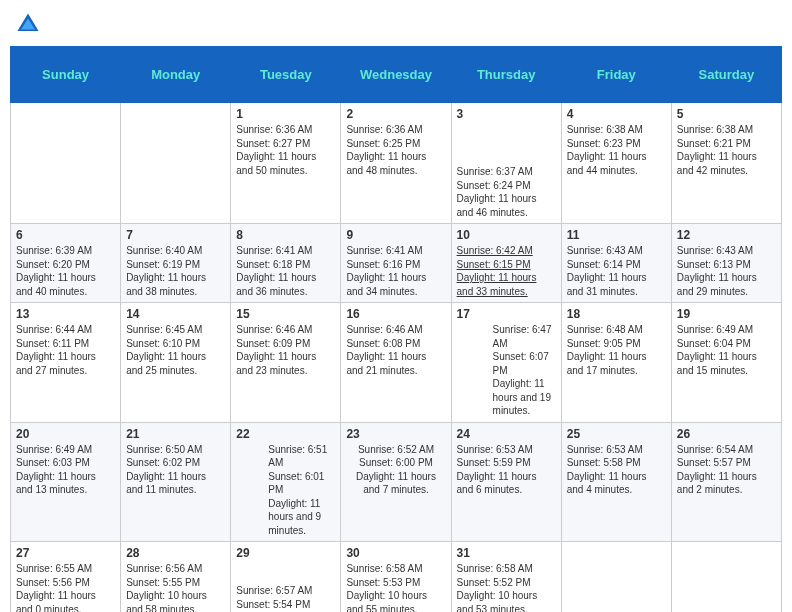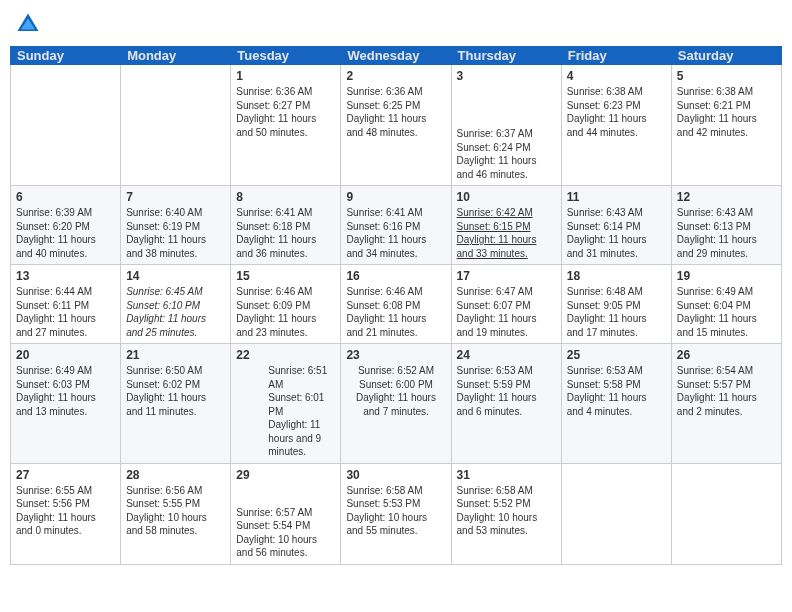--- a/index.html
+++ b/index.html
@@ -42,23 +42,23 @@
       font-size: 15px;
       color: #555;
     }
     .calendar {
       width: 100%;
       border-collapse: collapse;
       border: 1px solid #ccc;
     }
     .calendar th {
       background: #1565C0;
-      color: #e5e5e5;
-      text-align: left;
-      padding: 1px 6px;
+      color: #5eead4;
+      text-align: center;
+      padding: 20px 6px;
       font-size: 13px;
       border: 1px solid #1565C0;
     }
     .calendar td {
       vertical-align: top;
       border: 1px solid #ccc;
       padding: 4px 5px;
       width: calc(100% / 7);
       min-height: 80px;
       font-size: 10.5px;
@@ -199,39 +199,39 @@
       </tr>
       <tr>
         <td>
           <span class="day-num">13</span>
           <div class="cell-info" style="white-space: pre-line;">Sunrise: 6:44 AM
 Sunset: 6:11 PM
 Daylight: 11 hours and 27 minutes.</div>
         </td>
         <td>
           <span class="day-num">14</span>
-          <div class="cell-info" style="white-space: pre-line; font-style: italic;">Sunrise: 6:45 AM
+          <div class="cell-info" style="white-space: pre-line;">Sunrise: 6:45 AM
 Sunset: 6:10 PM
 Daylight: 11 hours and 25 minutes.</div>
         </td>
         <td>
           <span class="day-num">15</span>
           <div class="cell-info" style="white-space: pre-line;">Sunrise: 6:46 AM
 Sunset: 6:09 PM
 Daylight: 11 hours and 23 minutes.</div>
         </td>
         <td>
           <span class="day-num">16</span>
           <div class="cell-info" style="white-space: pre-line;">Sunrise: 6:46 AM
 Sunset: 6:08 PM
 Daylight: 11 hours and 21 minutes.</div>
         </td>
         <td>
           <span class="day-num">17</span>
-          <div class="cell-info" style="white-space: pre-line;">Sunrise: 6:47 AM
+          <div class="cell-info" style="white-space: pre-line; margin-left: 36px;">Sunrise: 6:47 AM
 Sunset: 6:07 PM
 Daylight: 11 hours and 19 minutes.</div>
         </td>
         <td>
           <span class="day-num">18</span>
           <div class="cell-info" style="white-space: pre-line;">Sunrise: 6:48 AM
 Sunset: 9:05 PM
 Daylight: 11 hours and 17 minutes.</div>
         </td>
         <td>

